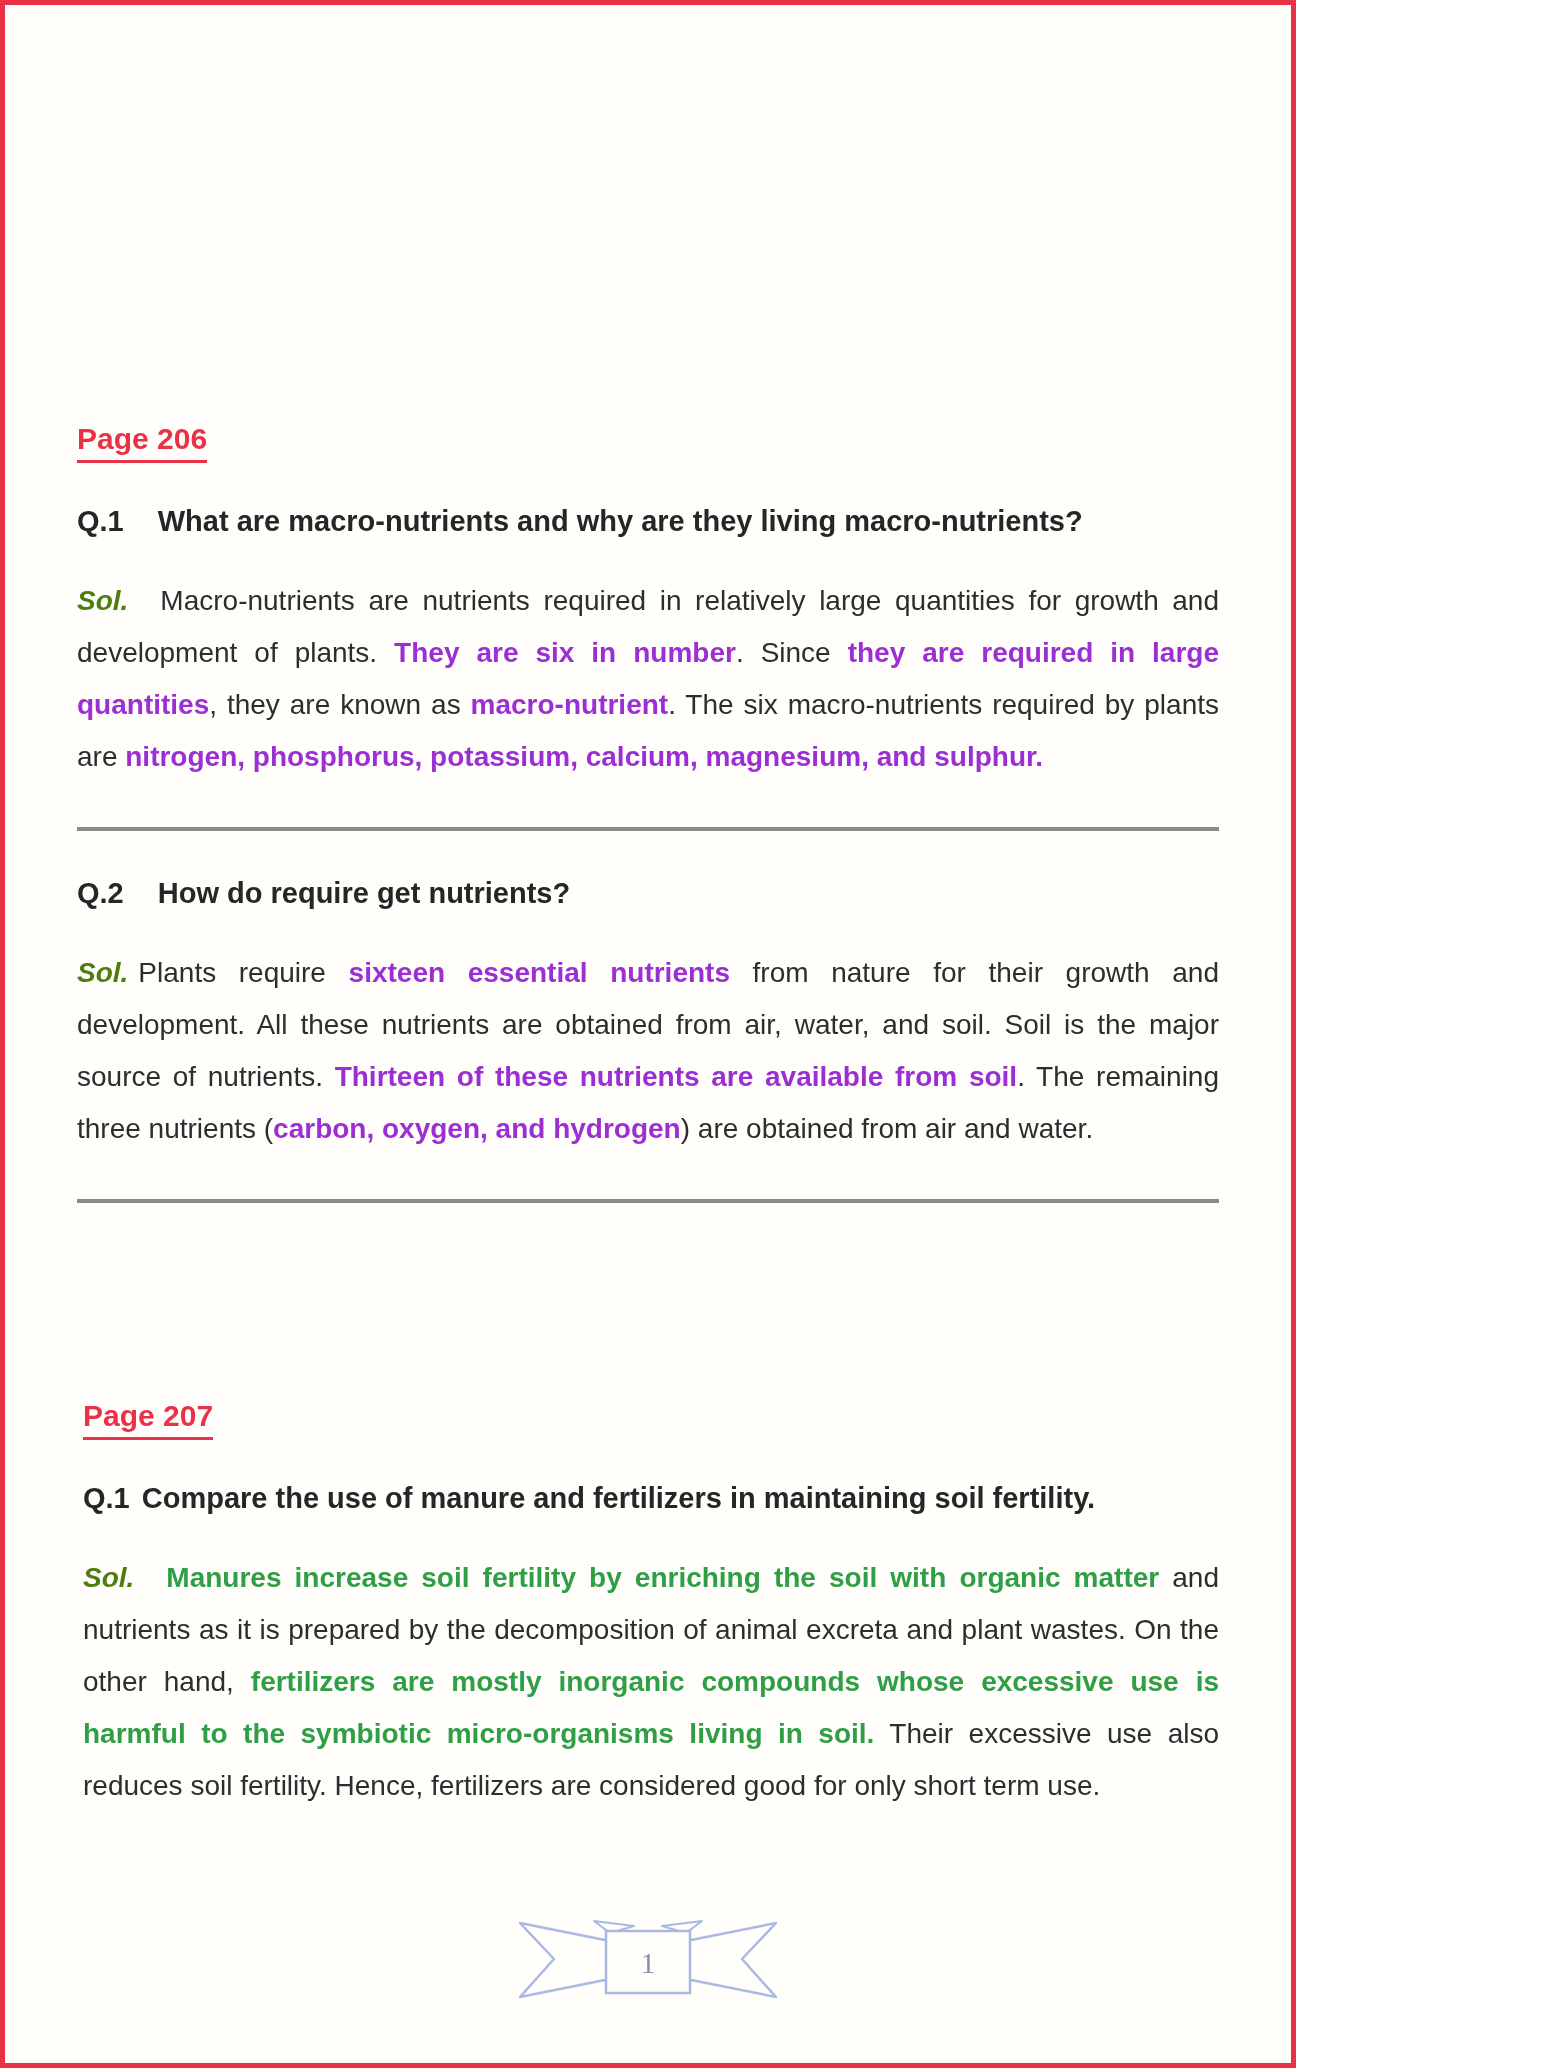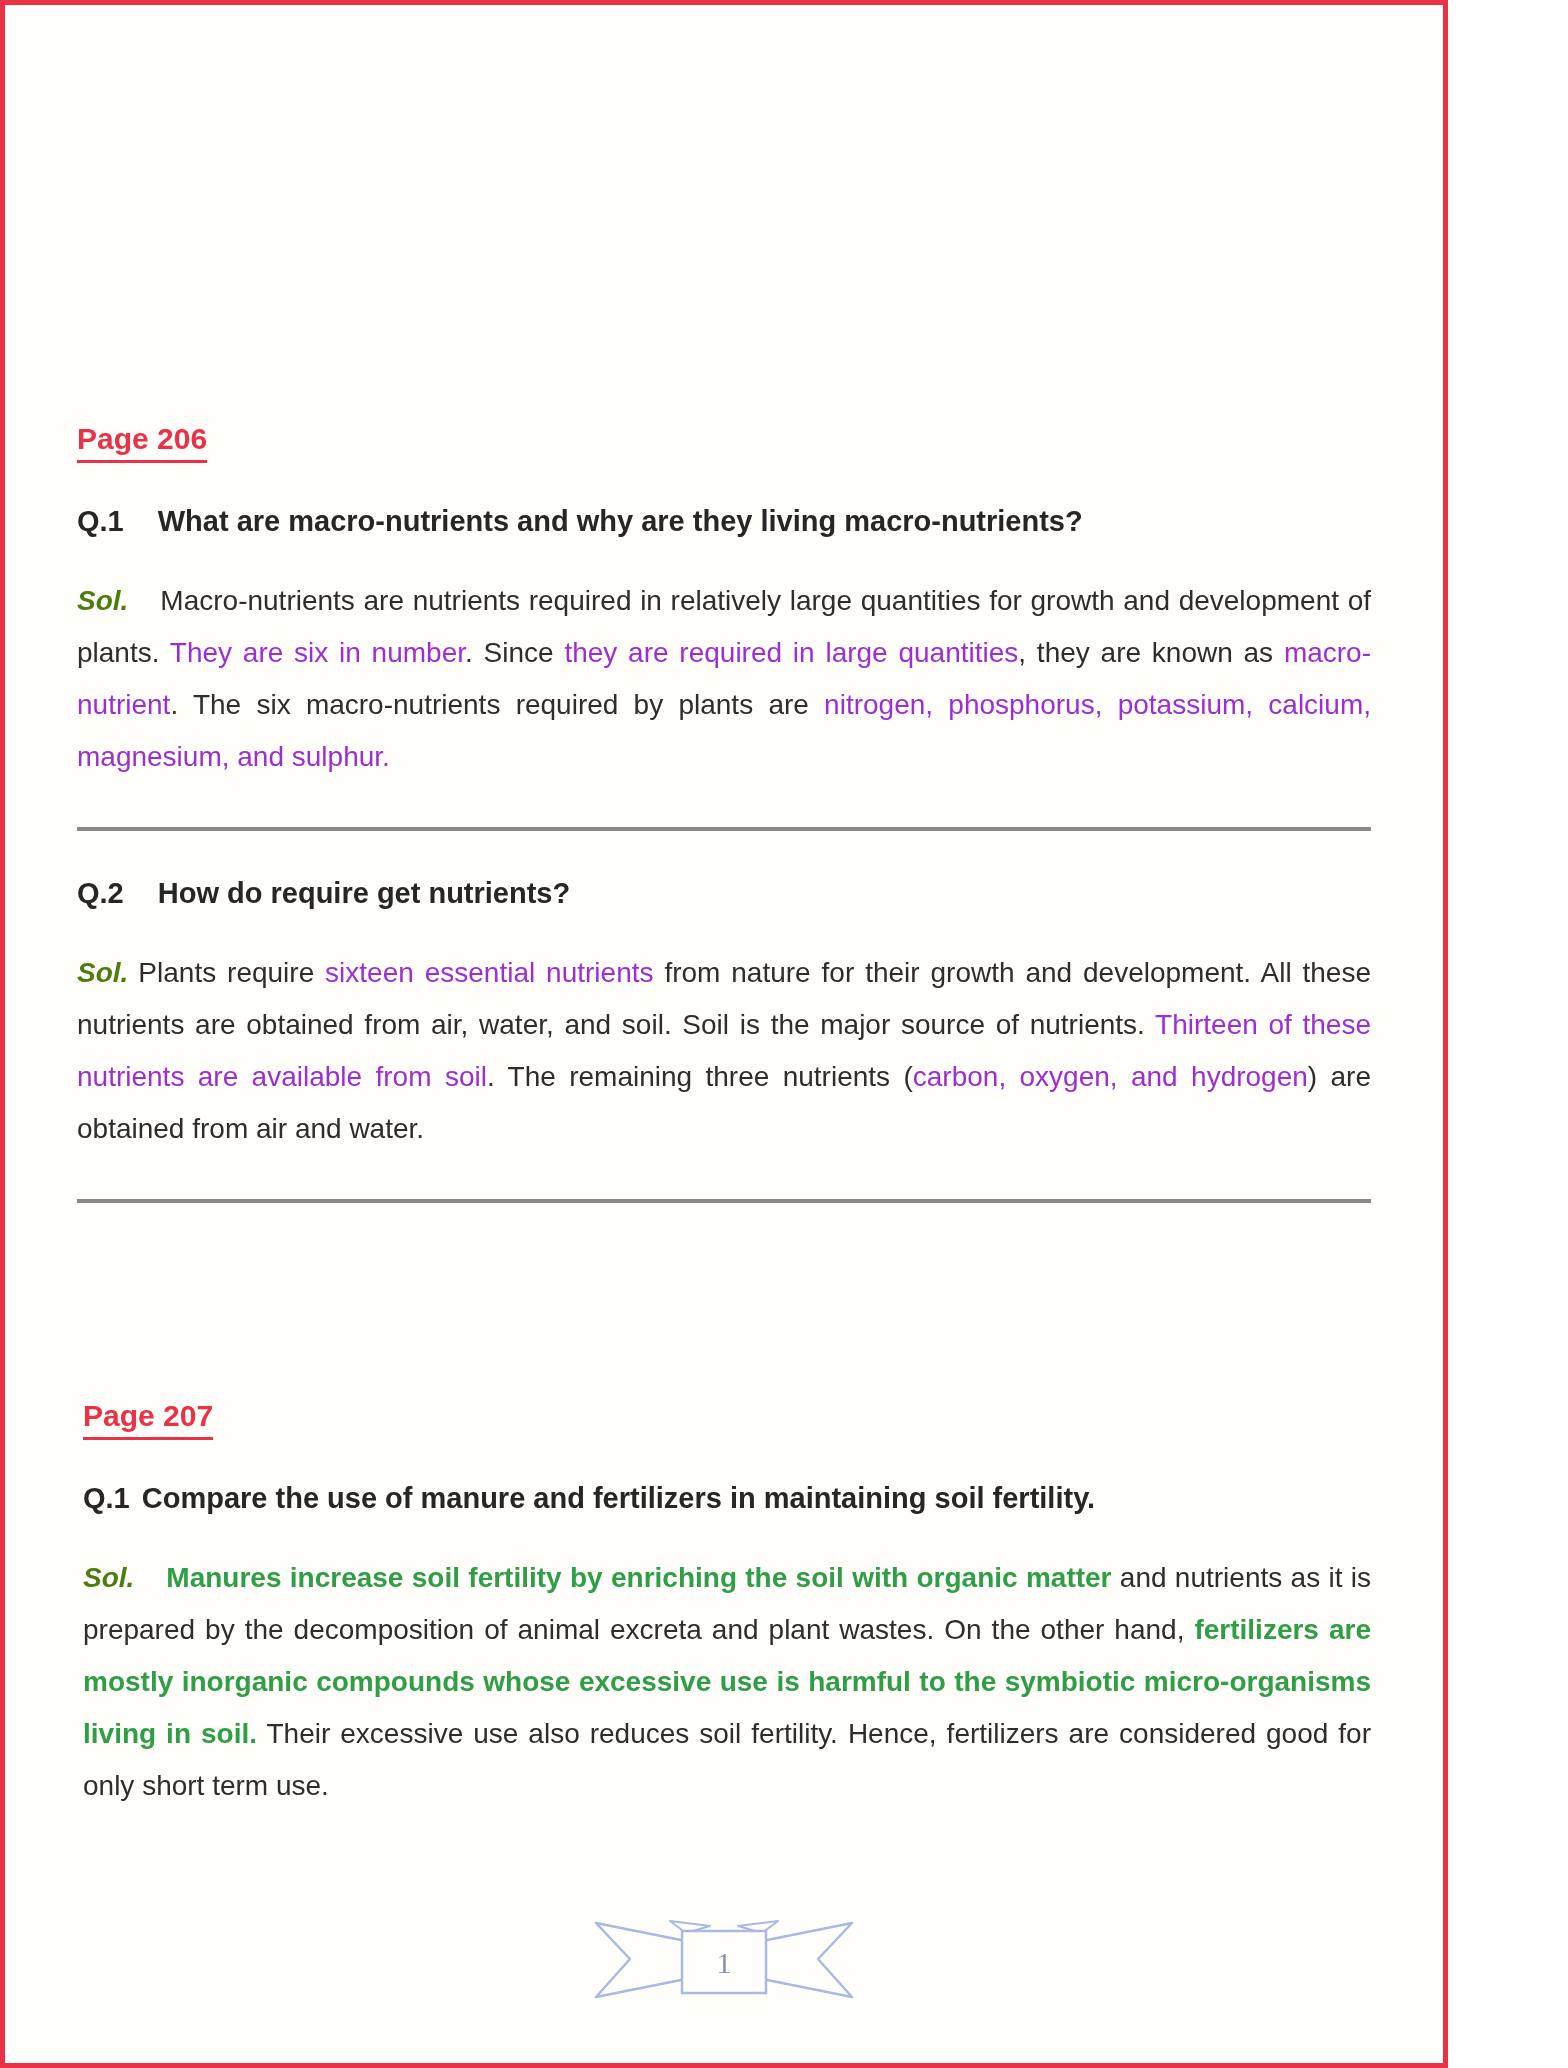--- a/index.html
+++ b/index.html
@@ -13,21 +13,21 @@
     --bg:#fffefb;
   }
   *{box-sizing:border-box;}
   html,body{margin:0;padding:0;}
   body{
     width:1568px;height:2068px;
     background:#ffffff;
     font-family:"Liberation Sans","DejaVu Sans",sans-serif;
   }
   .page{
-    width:1448px;height:2068px;
+    width:1296px;height:2068px;
     border:5px solid var(--red);
     background:var(--bg);
     position:relative;
     overflow:hidden;
   }
   .content{
     padding:416px 72px 0 72px;
     color:var(--ink);
   }
   .page-section{display:block;}
@@ -61,21 +61,21 @@
     color:var(--ink);
   }
   .sol-label{
     font-weight:bold;
     font-style:italic;
     color:#4d7c0f;
   }
   .sol-label.tab{margin-right:32px;}
   .sol-label.space{margin-right:10px;}
   .seg-normal{color:var(--ink);}
-  .seg-purple{color:var(--purple);font-weight:normal;}
+  .seg-purple{color:var(--purple);font-weight:bold;}
   .seg-green{color:var(--green);font-weight:bold;}
   .divider{
     height:4px;
     background:var(--divider);
     margin:44px 0;
     border:none;
   }
   .divider.last{margin-bottom:0;}
   .footer{
     position:absolute;

